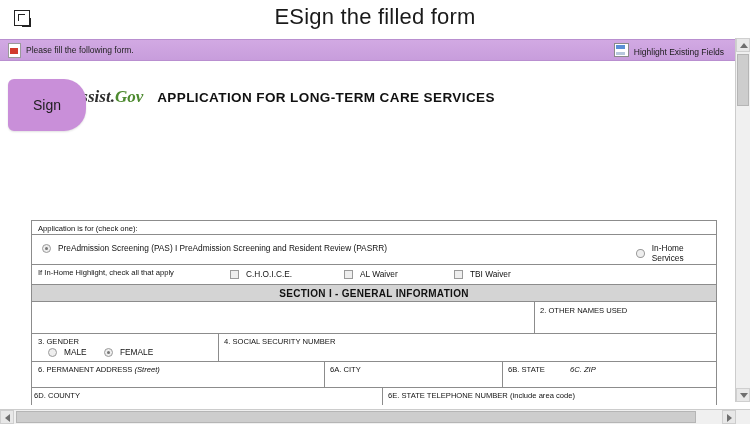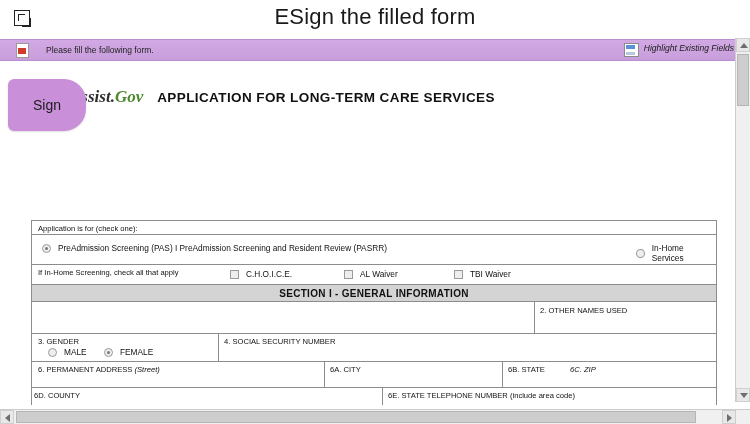--- a/index.html
+++ b/index.html
@@ -67,22 +67,21 @@
     background: linear-gradient(#d2a9e3, #c89ddc);
     border-top: 1px solid #b98fd0;
     border-bottom: 1px solid #b98fd0;
     display: flex;
     align-items: center;
   }
   .notif-left {
     display: flex;
     align-items: center;
     padding-left: 8px;
-    gap: 17px;
-    margin-left: 8px;
+    gap: 5px;
   }
   .pdf-mini-icon {
     width: 11px;
     height: 13px;
     background: #ffffff;
     border: 1px solid #9a9a9a;
     position: relative;
     display: inline-block;
   }
   .pdf-mini-icon:before {
@@ -92,24 +91,23 @@
     width: 8px; height: 6px;
     background: #d13b2e;
   }
   .notif-text {
     font-size: 8.5px;
     color: #222;
   }
   .notif-right {
     margin-left: auto;
     display: flex;
-    align-items: flex-start;
+    align-items: flex-end;
     gap: 5px;
-    padding-right: 16px;
-    font-style: italic;
+    padding-right: 26px;
   }
   .highlight-icon {
     width: 13px;
     height: 12px;
     background: #ffffff;
     border: 1px solid #8a8a8a;
     position: relative;
   }
   .highlight-icon:before {
     content: "";
@@ -402,21 +400,21 @@
             <span class="radio sel"></span>
             <span>PreAdmission Screening (PAS) I PreAdmission Screening and Resident Review (PASRR)</span>
           </div>
           <div class="opt" style="left:560px; top:8px;padding-left:44px;">
             <span class="radio"></span>
             <span>In-Home Services</span>
           </div>
         </div>
 
         <div class="frow r-inhome">
-          <span class="lbl-abs" style="left:6px; top:3px;">If In-Home Screening, check all that apply</span>
+          <span class="lbl-abs" style="left:6px; top:3px;">If In-Home Highlight, check all that apply</span>
           <div class="opt" style="left:198px; top:4px;">
             <span class="checkbox"></span>
             <span>C.H.O.I.C.E.</span>
           </div>
           <div class="opt" style="left:312px; top:4px;">
             <span class="checkbox"></span>
             <span>AL Waiver</span>
           </div>
           <div class="opt" style="left:422px; top:4px;">
             <span class="checkbox"></span>

